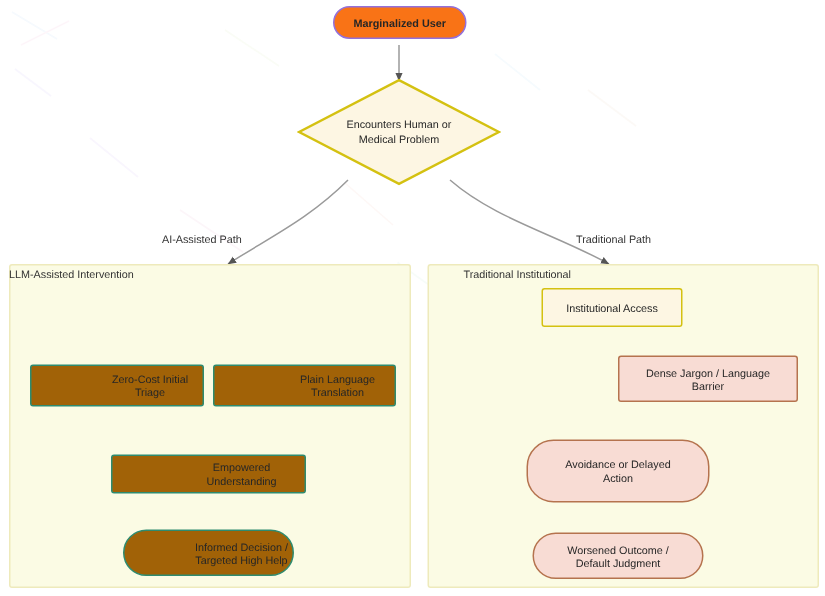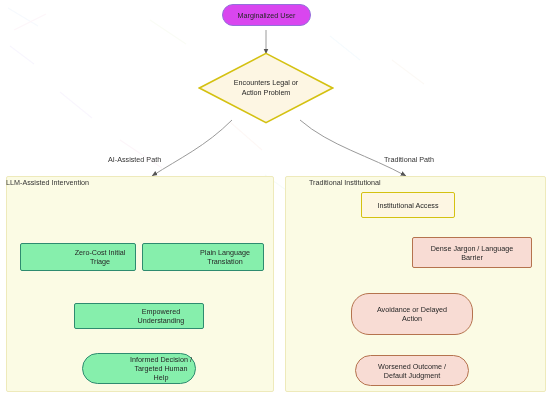--- a/index.html
+++ b/index.html
@@ -28,24 +28,24 @@
   .rect{border-radius:2px;}
   .diamond-wrap{position:absolute;z-index:3;}
   .diamond-shape{position:absolute;left:0;top:0;width:100%;height:100%;}
   .diamond-label{
     position:absolute;left:0;top:0;width:100%;height:100%;
     display:flex;align-items:center;justify-content:center;
     text-align:center;color:#262626;line-height:1.35;
   }
 
   
-  .purple{background:#d946ef;border:1.4px solid #9370db;}
+  .purple{background:#f97316;border:1.4px solid #9370db;font-weight:bold;}
   .yellow{background:#fdf6e3;border:1.4px solid #d4c111;}
   .orange{background:#fce6d4;border:1.4px solid #d9a441;}
-  .green{background:#86efac;border:1.4px solid #2e8b6f;padding-left:44px;}
+  .green{background:#a16207;border:1.4px solid #2e8b6f;padding-left:44px;}
   .pink{background:#f8dcd4;border:1.4px solid #b5734e;}
 
   
   .subgraph{
     position:absolute;
     background:#fbfbe4;
     border:1px solid #eeeabb;
     border-radius:2px;
     z-index:1;
   }
@@ -128,43 +128,43 @@
   <div class="node stadium purple n-sm" style="left:222px;top:4px;width:89px;height:22px;">
     <span>Marginalized User</span>
   </div>
 
   <div class="diamond-wrap" style="left:198px;top:52px;width:136px;height:72px;">
     <svg class="diamond-shape" viewBox="0 0 136 72" preserveAspectRatio="none">
       <polygon points="68,1.4 134.6,36 68,70.6 1.4,36" fill="#fdf6e3" stroke="#d4c111" stroke-width="1.6"></polygon>
     </svg>
     <div class="diamond-label n-sm">
       <div>
-        <div>Encounters Legal or</div>
-        <div>Action Problem</div>
+        <div>Encounters Human or</div>
+        <div>Medical Problem</div>
       </div>
     </div>
   </div>
 
 
   <div class="node rect green n-sm" style="left:20px;top:243px;width:116px;height:28px;">
     <span>Zero-Cost Initial Triage</span>
   </div>
 
   <div class="node rect green n-sm" style="left:142px;top:243px;width:122px;height:28px;">
     <span>Plain Language Translation</span>
   </div>
 
   <div class="node rect green n-sm" style="left:74px;top:303px;width:130px;height:26px;">
     <span>Empowered Understanding</span>
   </div>
 
   <div class="node stadium green n-sm" style="left:82px;top:353px;width:114px;height:31px;">
     <div>
       <div>Informed Decision /</div>
-      <div>Targeted Human Help</div>
+      <div>Targeted High Help</div>
     </div>
   </div>
 
   <div class="node rect yellow n-sm" style="left:361px;top:192px;width:94px;height:26px;">
     <span>Institutional Access</span>
   </div>
 
 
   <div class="node rect pink n-sm" style="left:412px;top:237px;width:120px;height:31px;">
     <div>

